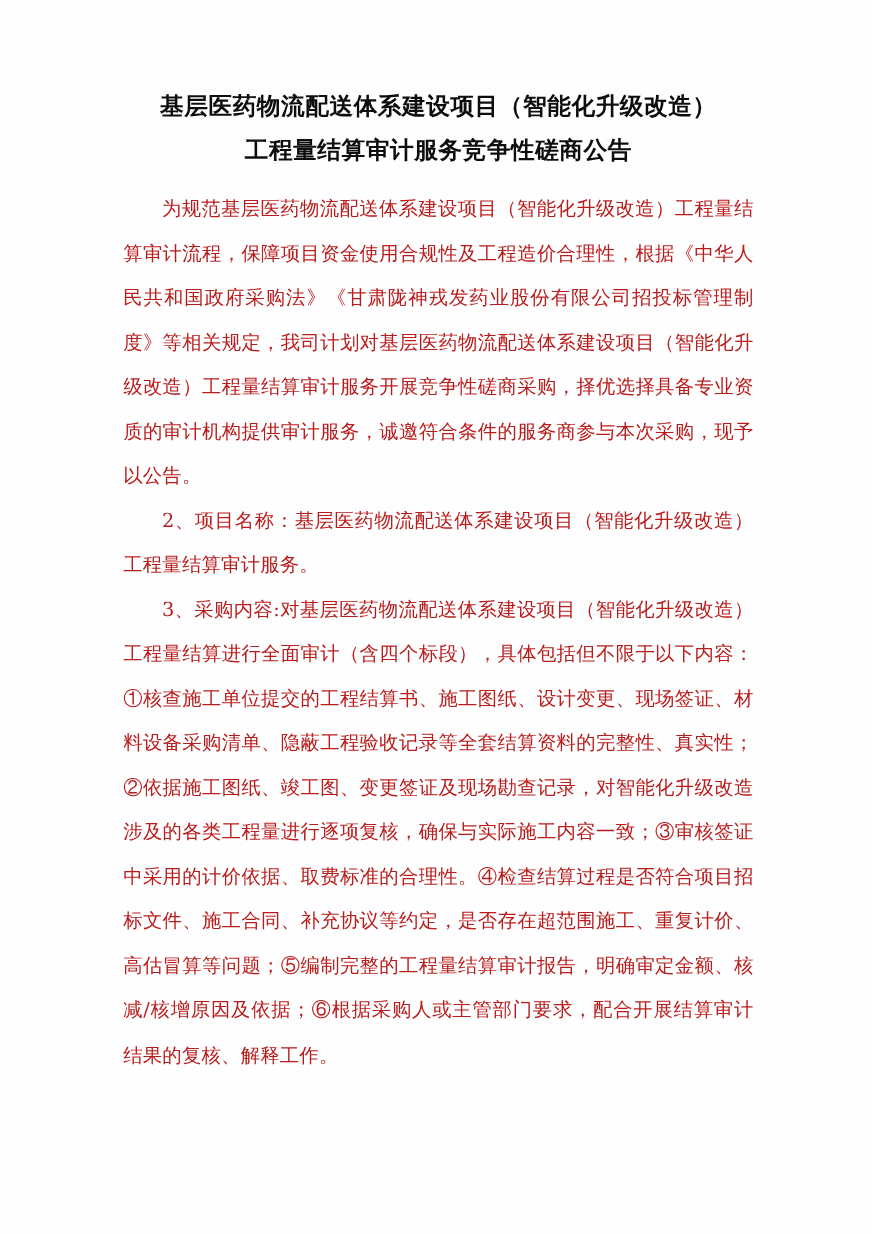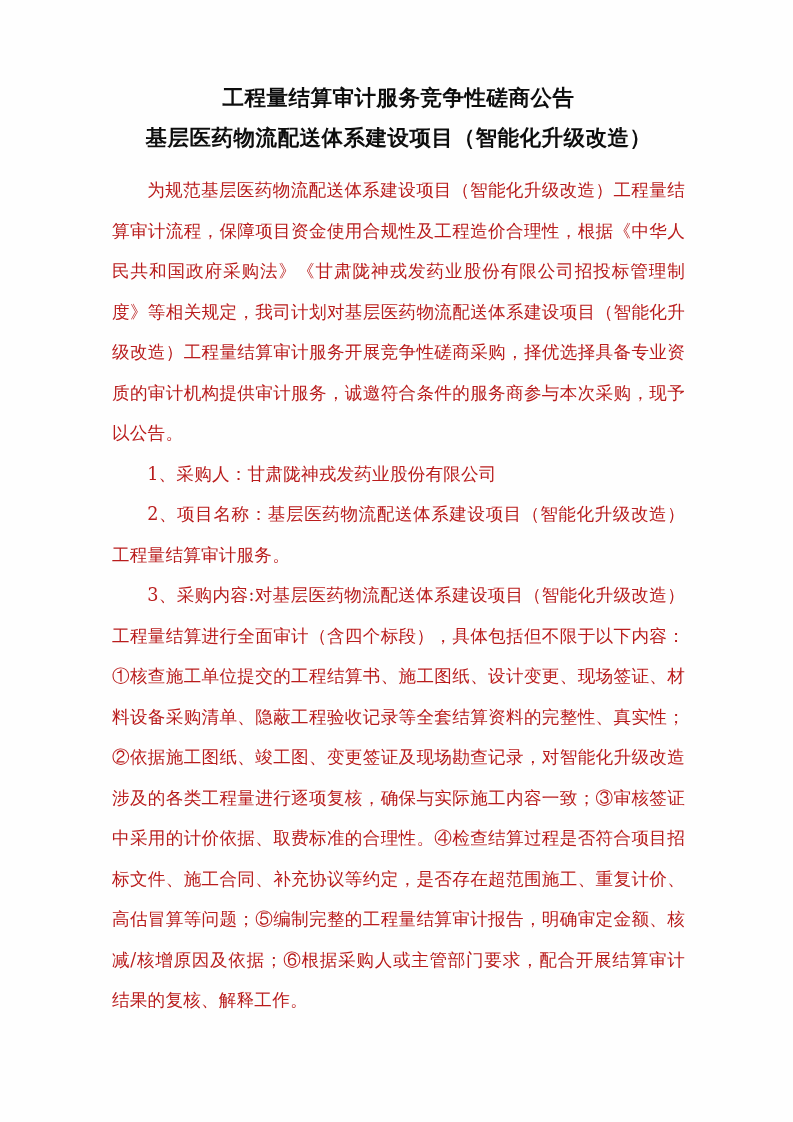--- a/index.html
+++ b/index.html
@@ -56,24 +56,23 @@
   .nowrap-guard {
     word-break: break-all;
   }
 </style>
 </head>
 <body>
 
 <div class="page">
 
   <h1 class="title">
+    <span class="line">基层医药物流配送体系建设项目（智能化升级改造）</span>
     <span class="line">工程量结算审计服务竞争性磋商公告</span>
-    <span class="line">基层医药物流配送体系建设项目（智能化升级改造）</span>
   </h1>
 
   <div class="body-text">
     <p class="indent2">为规范基层医药物流配送体系建设项目（智能化升级改造）工程量结算审计流程，保障项目资金使用合规性及工程造价合理性，根据《中华人民共和国政府采购法》《甘肃陇神戎发药业股份有限公司招投标管理制度》等相关规定，我司计划对基层医药物流配送体系建设项目（智能化升级改造）工程量结算审计服务开展竞争性磋商采购，择优选择具备专业资质的审计机构提供审计服务，诚邀符合条件的服务商参与本次采购，现予以公告。</p>
-    <p class="indent2">1、采购人：甘肃陇神戎发药业股份有限公司</p>
     <p class="indent2">2、项目名称：基层医药物流配送体系建设项目（智能化升级改造）工程量结算审计服务。</p>
     <p class="indent2 nowrap-guard">3、采购内容:对基层医药物流配送体系建设项目（智能化升级改造）工程量结算进行全面审计（含四个标段），具体包括但不限于以下内容：①核查施工单位提交的工程结算书、施工图纸、设计变更、现场签证、材料设备采购清单、隐蔽工程验收记录等全套结算资料的完整性、真实性；②依据施工图纸、竣工图、变更签证及现场勘查记录，对智能化升级改造涉及的各类工程量进行逐项复核，确保与实际施工内容一致；③审核签证中采用的计价依据、取费标准的合理性。④检查结算过程是否符合项目招标文件、施工合同、补充协议等约定，是否存在超范围施工、重复计价、高估冒算等问题；⑤编制完整的工程量结算审计报告，明确审定金额、核减/核增原因及依据；⑥根据采购人或主管部门要求，配合开展结算审计结果的复核、解释工作。</p>
   </div>
 
 </div>
 
 </body></html>

